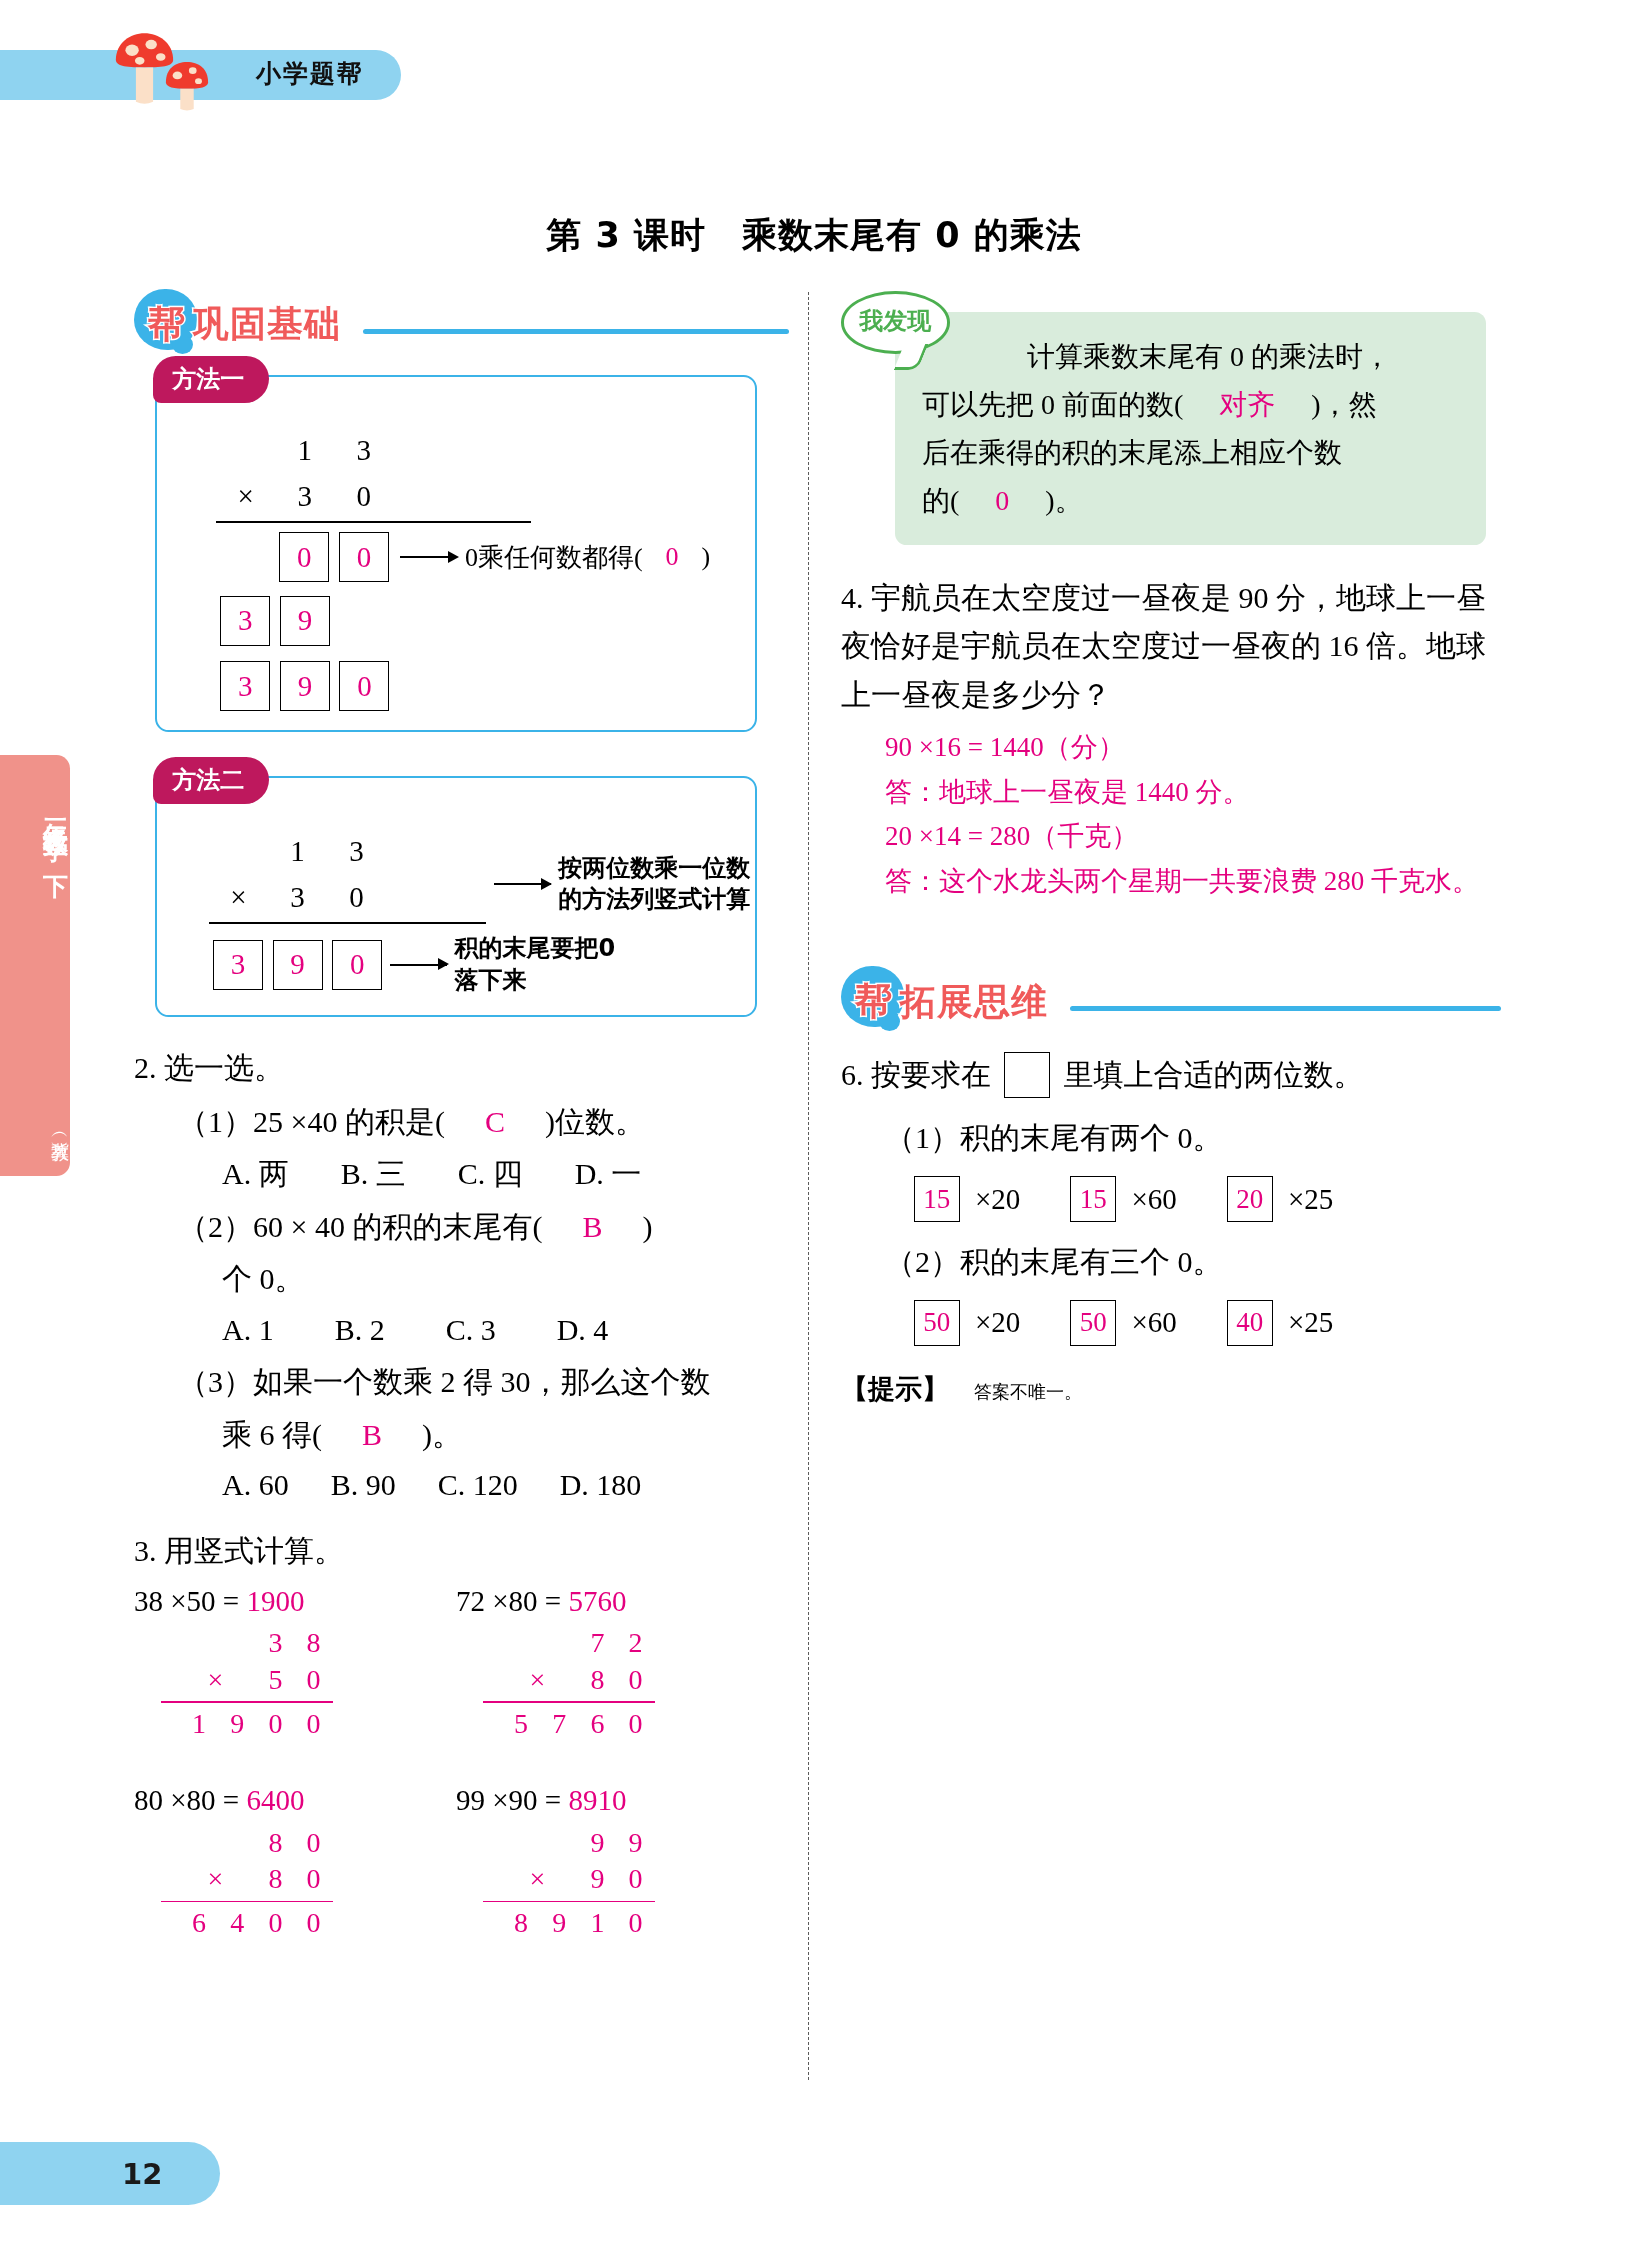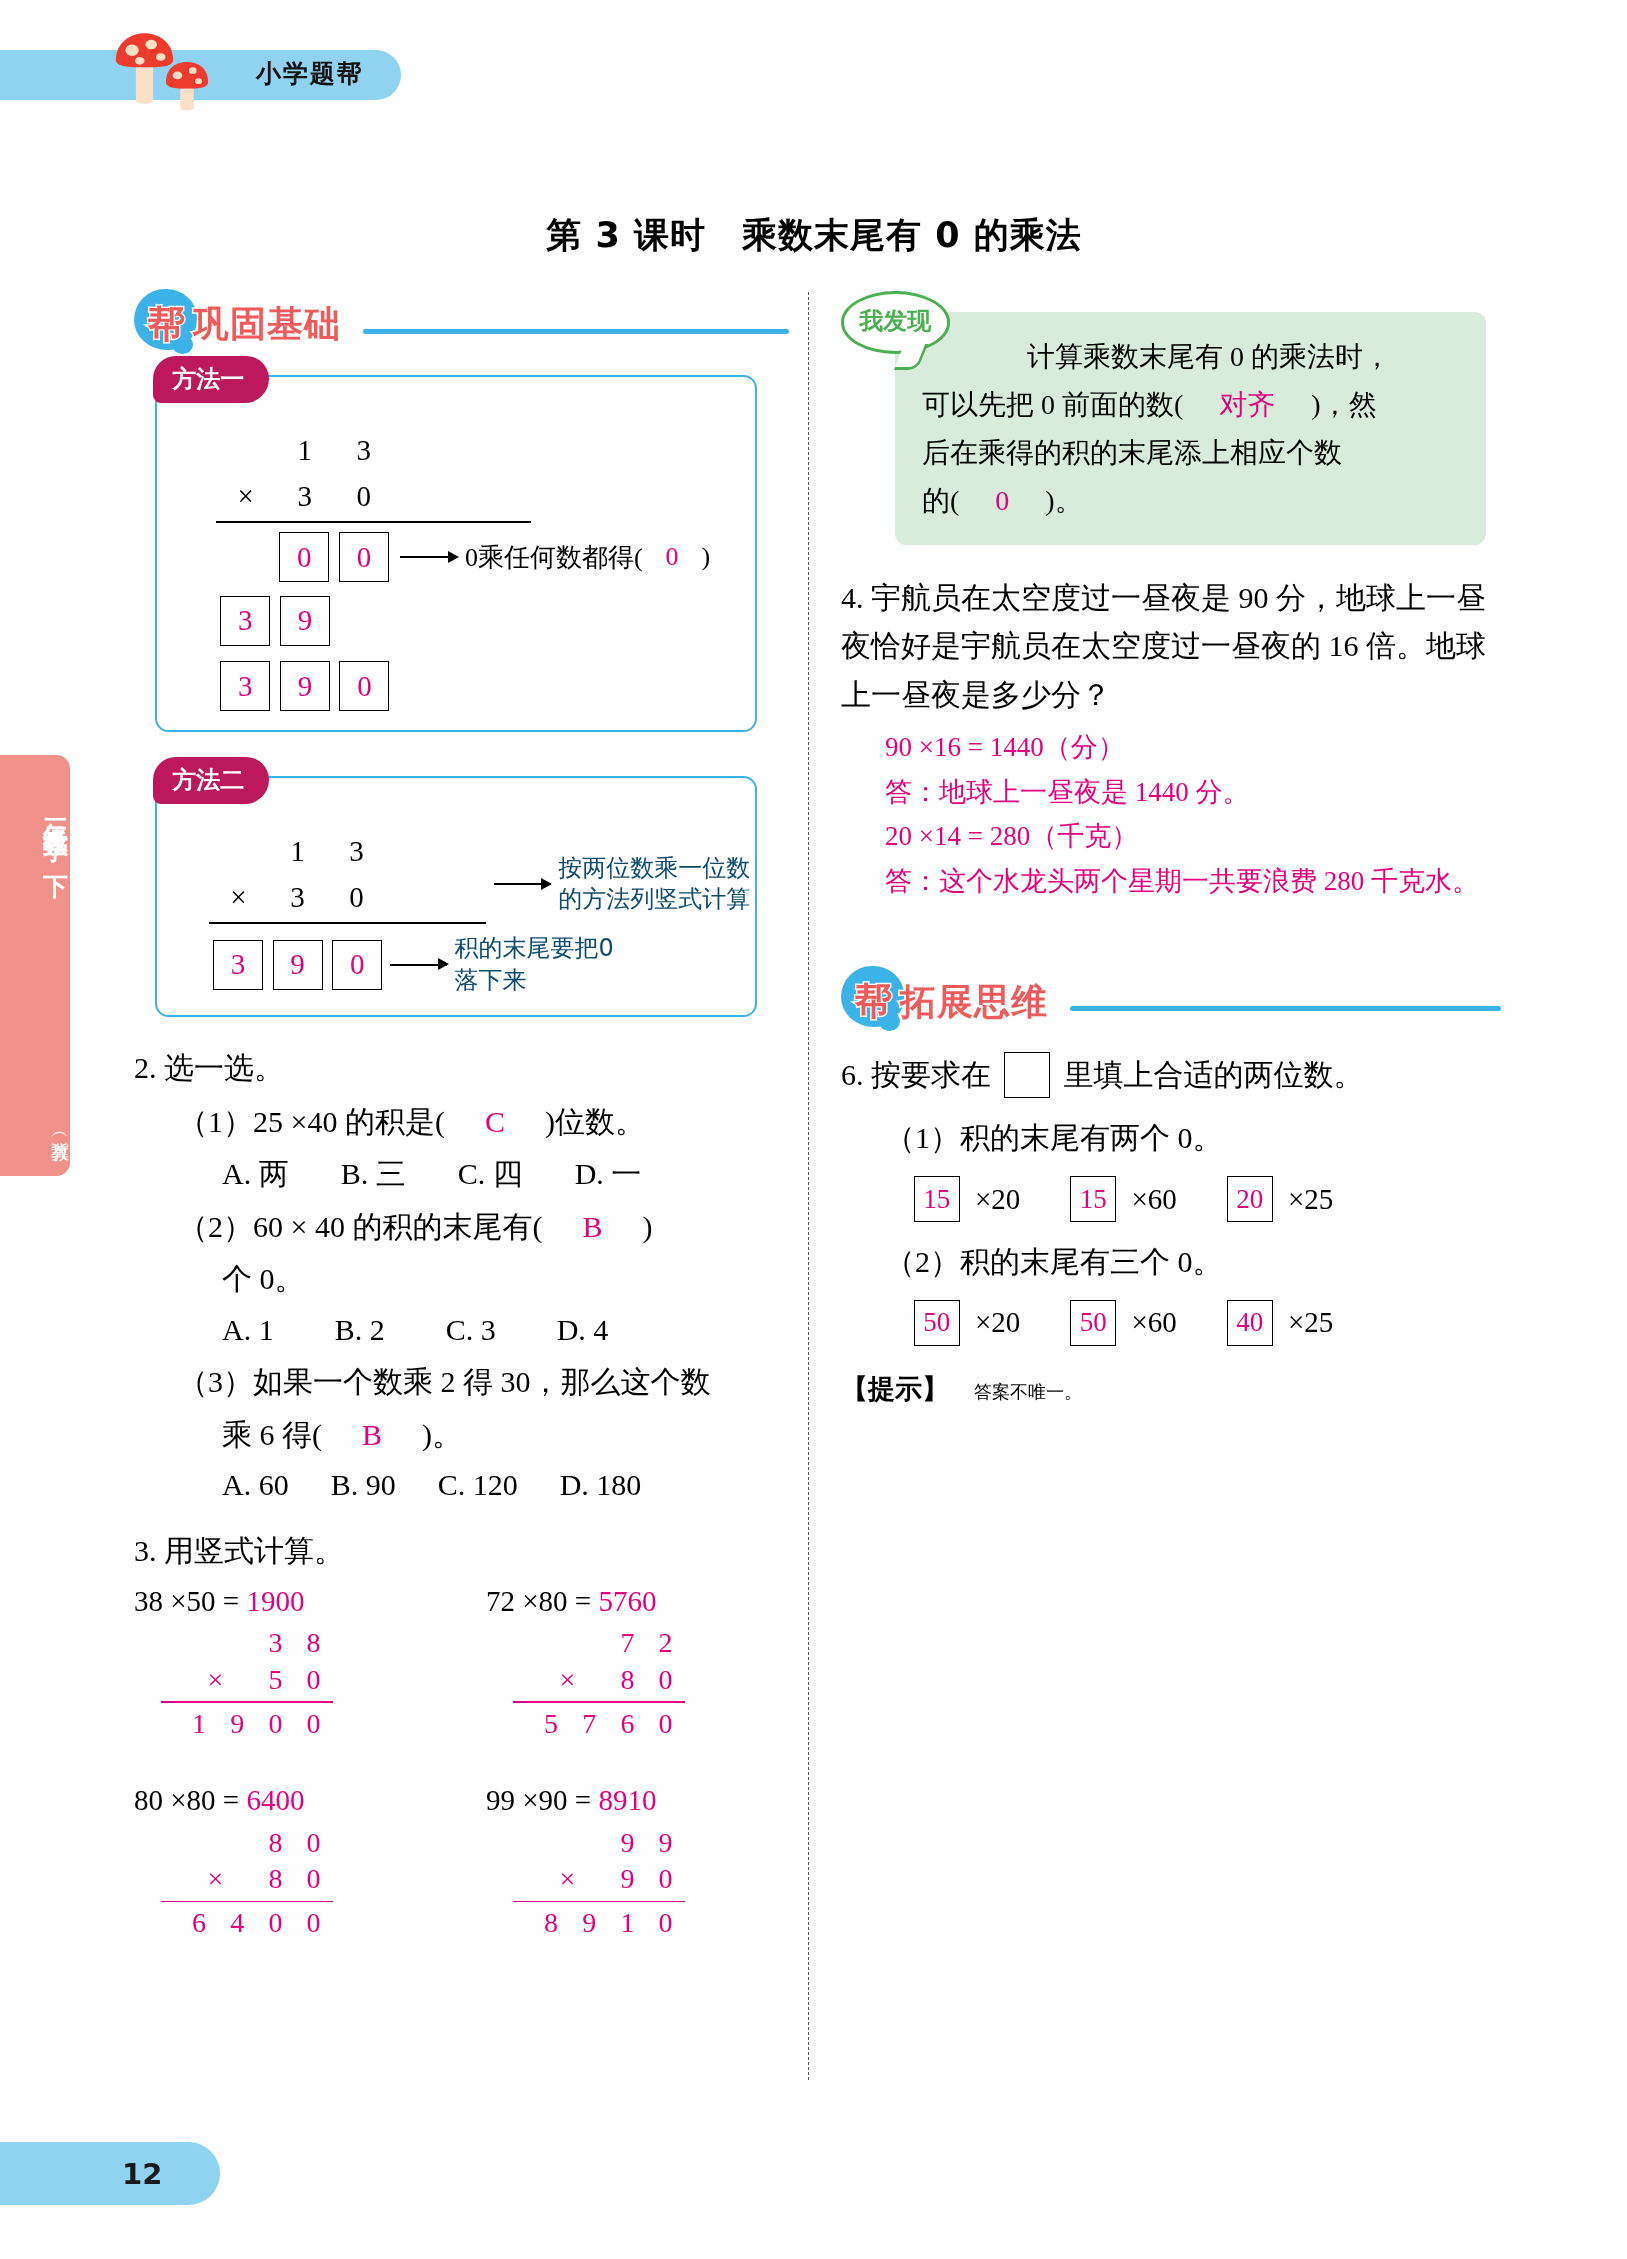--- a/index.html
+++ b/index.html
@@ -137,21 +137,21 @@
     position:relative; margin:0 7.6px;
   }
   .arrow:after {
     content:""; position:absolute; right:-1.9px; top:-5.7px;
     border-left:11.5px solid #000;
     border-top:6.7px solid transparent;
     border-bottom:6.7px solid transparent;
   }
   .bold-note {
     font-family:"DejaVu Sans", sans-serif;
-    font-weight:normal; font-size:24px; line-height:1.3; color:#0c4a6e;
+    font-weight:bold; font-size:24px; line-height:1.3; color:#000000;
   }
   
   .discover {
     position:relative; background:#d9ecdc;
     border-radius:11.5px; margin:25px 0 19px 54px;
     padding:21px 21px 19px 27px; width:591px;
     font-size:28px; line-height:1.72; color:#000;
     font-family:"Liberation Serif", serif;
   }
   .discover-bubble {
@@ -169,21 +169,21 @@
   }
   
   .sqbox {
     display:inline-flex; width:46px; height:46px;
     border:1.9px solid #000; vertical-align:middle;
     align-items:center; justify-content:center;
     color:#e4007f; font-size:27px; margin:0 5.7px;
   }
   .sqbox.blank { color:transparent; }
   
-  .calc-grid { display:flex; gap:65px; margin-top:9.6px; }
+  .calc-grid { display:flex; gap:35px; margin-top:9.6px; }
   .calc-col { width:287px; }
   .calc-head { font-size:29px; margin-bottom:7.6px; }
   .vmini { color:#e4007f; font-size:28px; line-height:1.3; font-family:"Liberation Serif", serif; }
   .vmini .r { display:flex; justify-content:flex-end; letter-spacing:8.6px; padding-right:3.8px;}
   .vmini .rule { height:1.9px; background:#e4007f; margin:2.9px 0 2.9px 0; }
   
   .page-foot {
     position:absolute; left:0; bottom:55px; width:220px; height:63px;
     background:#8fd3f0; border-radius:0 32.5px 32.5px 0;
   }

